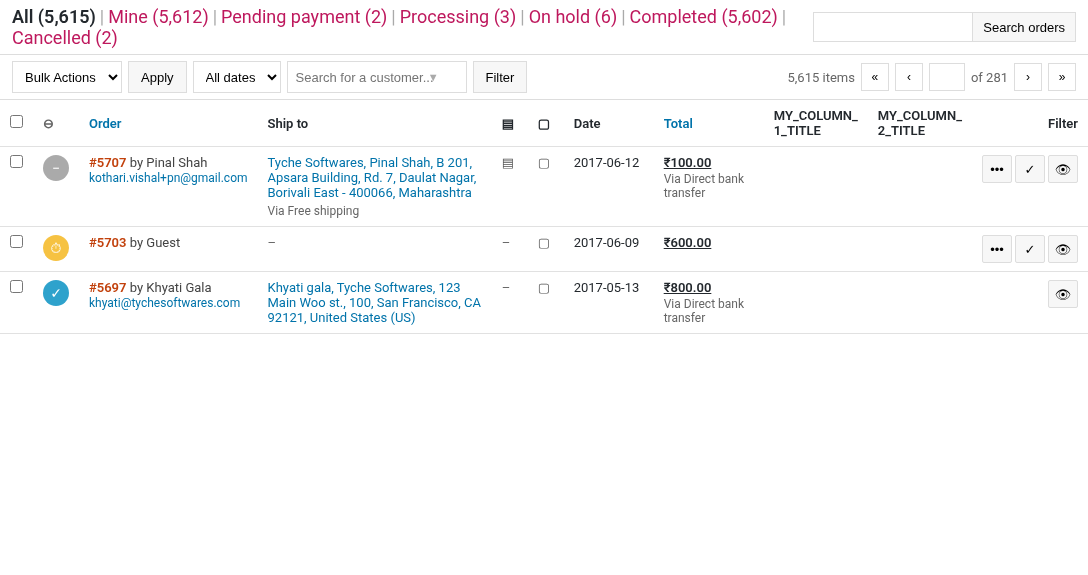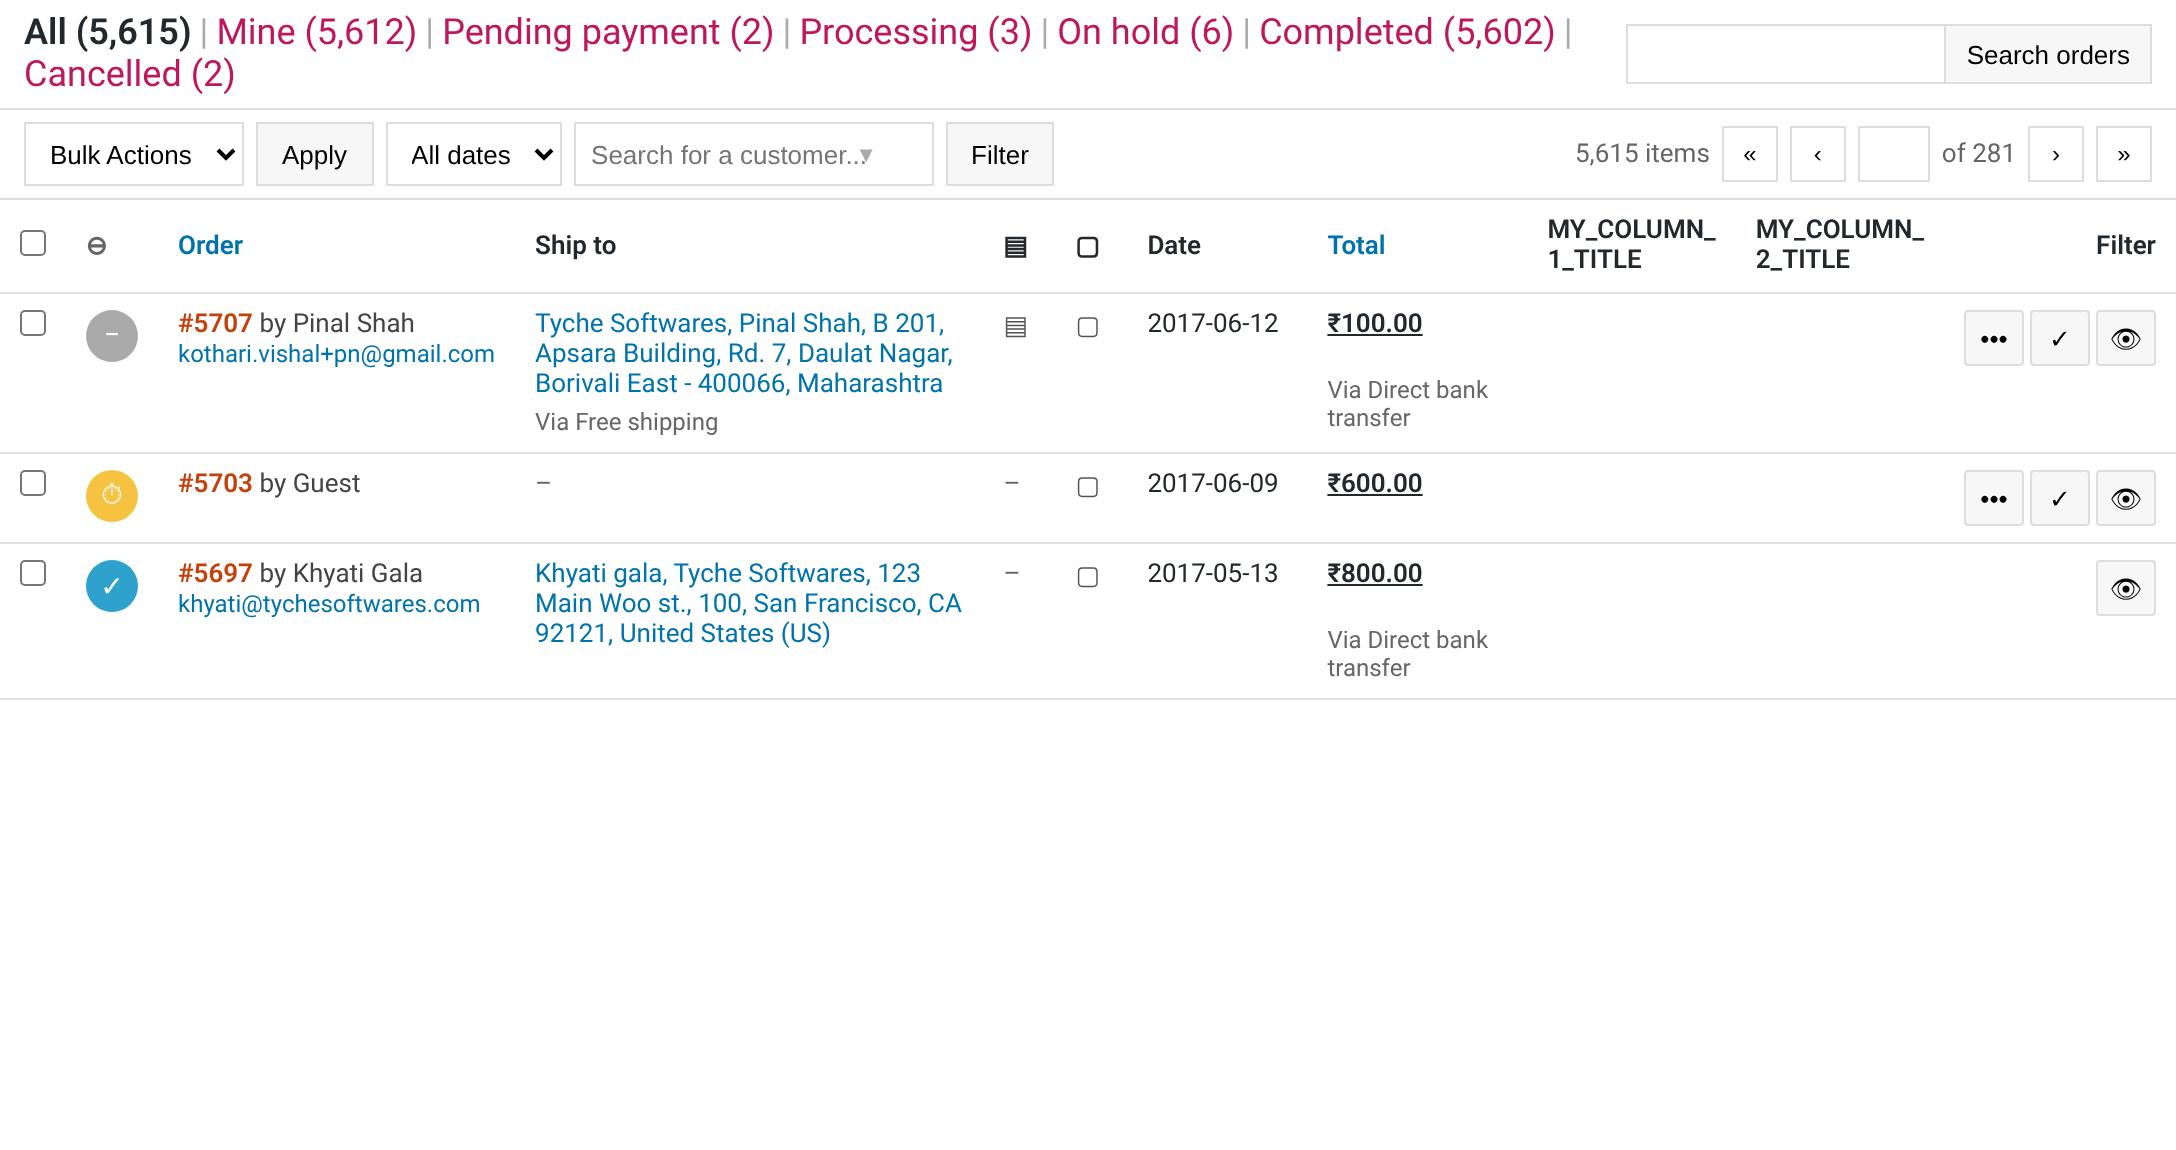--- a/index.html
+++ b/index.html
@@ -46,21 +46,21 @@
     .total-col { width: 110px; }
     .my-col { width: 100px; }
     .actions-col { width: 110px; text-align: right; }
 
     .order-link { color: #c2410c; text-decoration: none; font-weight: 600; }
     .by-text { color: #444; font-weight: normal; }
     .email-text { color: #0073aa; font-size: 12px; }
     .ship-link { color: #0073aa; }
     .ship-meta { color: #666; font-size: 12px; margin-top: 4px; }
     .total-main { font-weight: 600; text-decoration: underline; }
-    .total-sub { color: #666; font-size: 12px; margin-top: 18px; }
+    .total-sub { color: #666; font-size: 12px; margin-top: 2px; }
 
     
     .status-icon { width: 26px; height: 26px; border-radius: 50%; display: flex; align-items: center; justify-content: center; font-size: 14px; }
     .status-minus { background: #aaa; color: #fff; }
     .status-clock { background: #f6c242; color: #fff; }
     .status-check { background: #2ea2cc; color: #fff; }
 
     
     .action-btns { display: flex; justify-content: flex-end; align-items: center; gap: 3px; }
     .action-btn { background: #f7f7f7; border: 1px solid #ddd; width: 30px; height: 28px; cursor: pointer; display: flex; align-items: center; justify-content: center; font-size: 13px; border-radius: 2px; }

